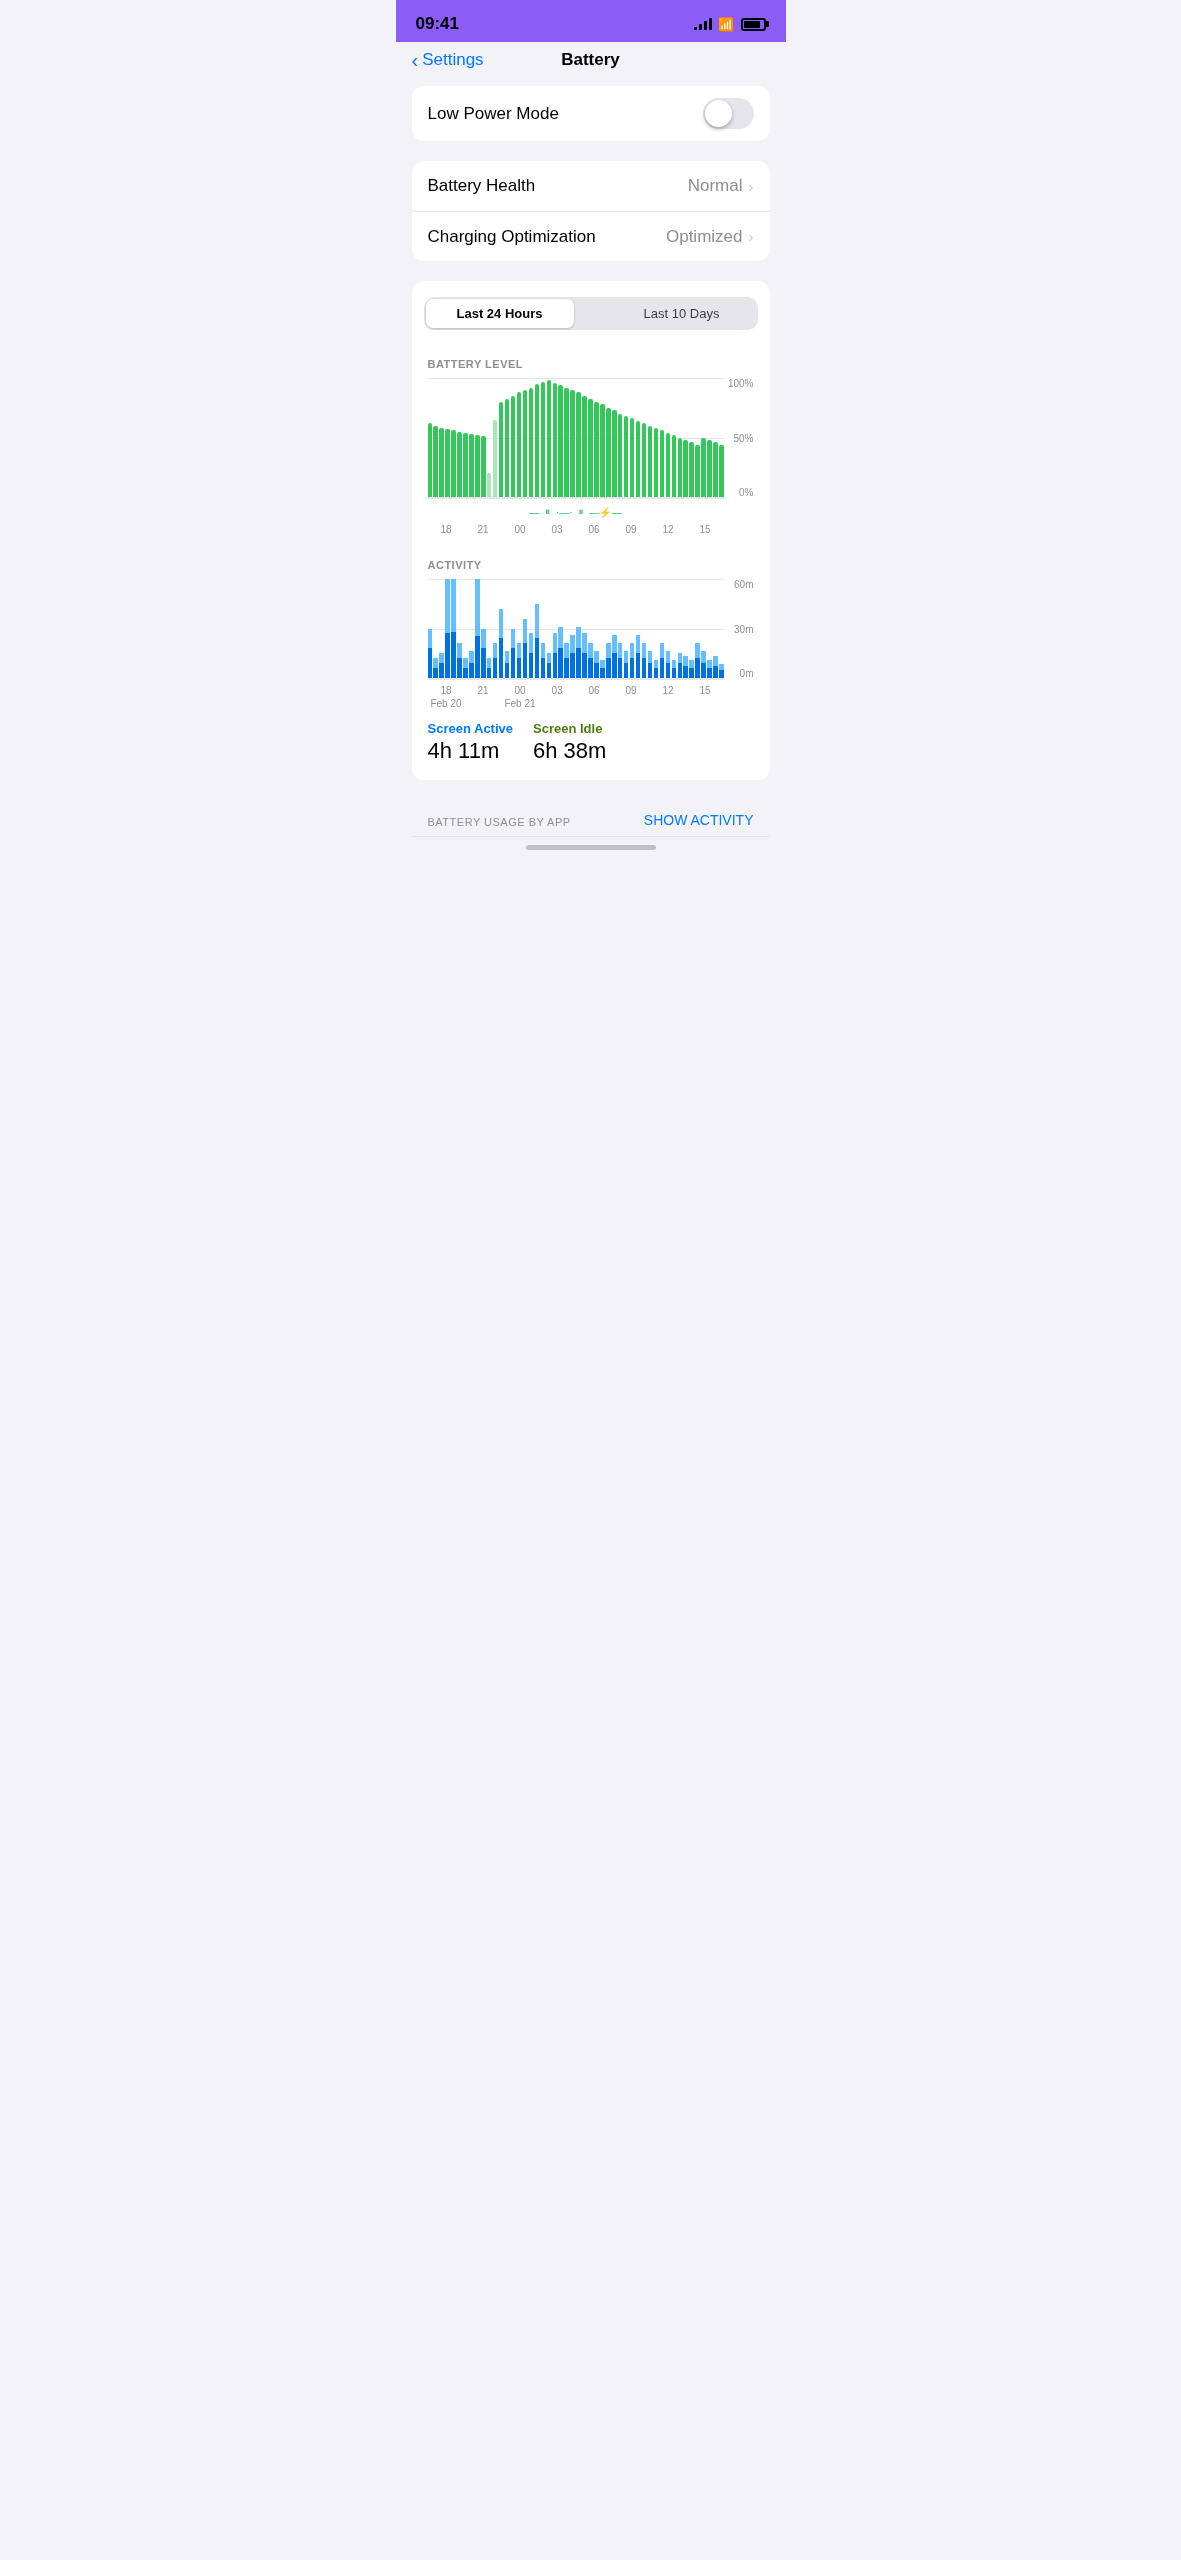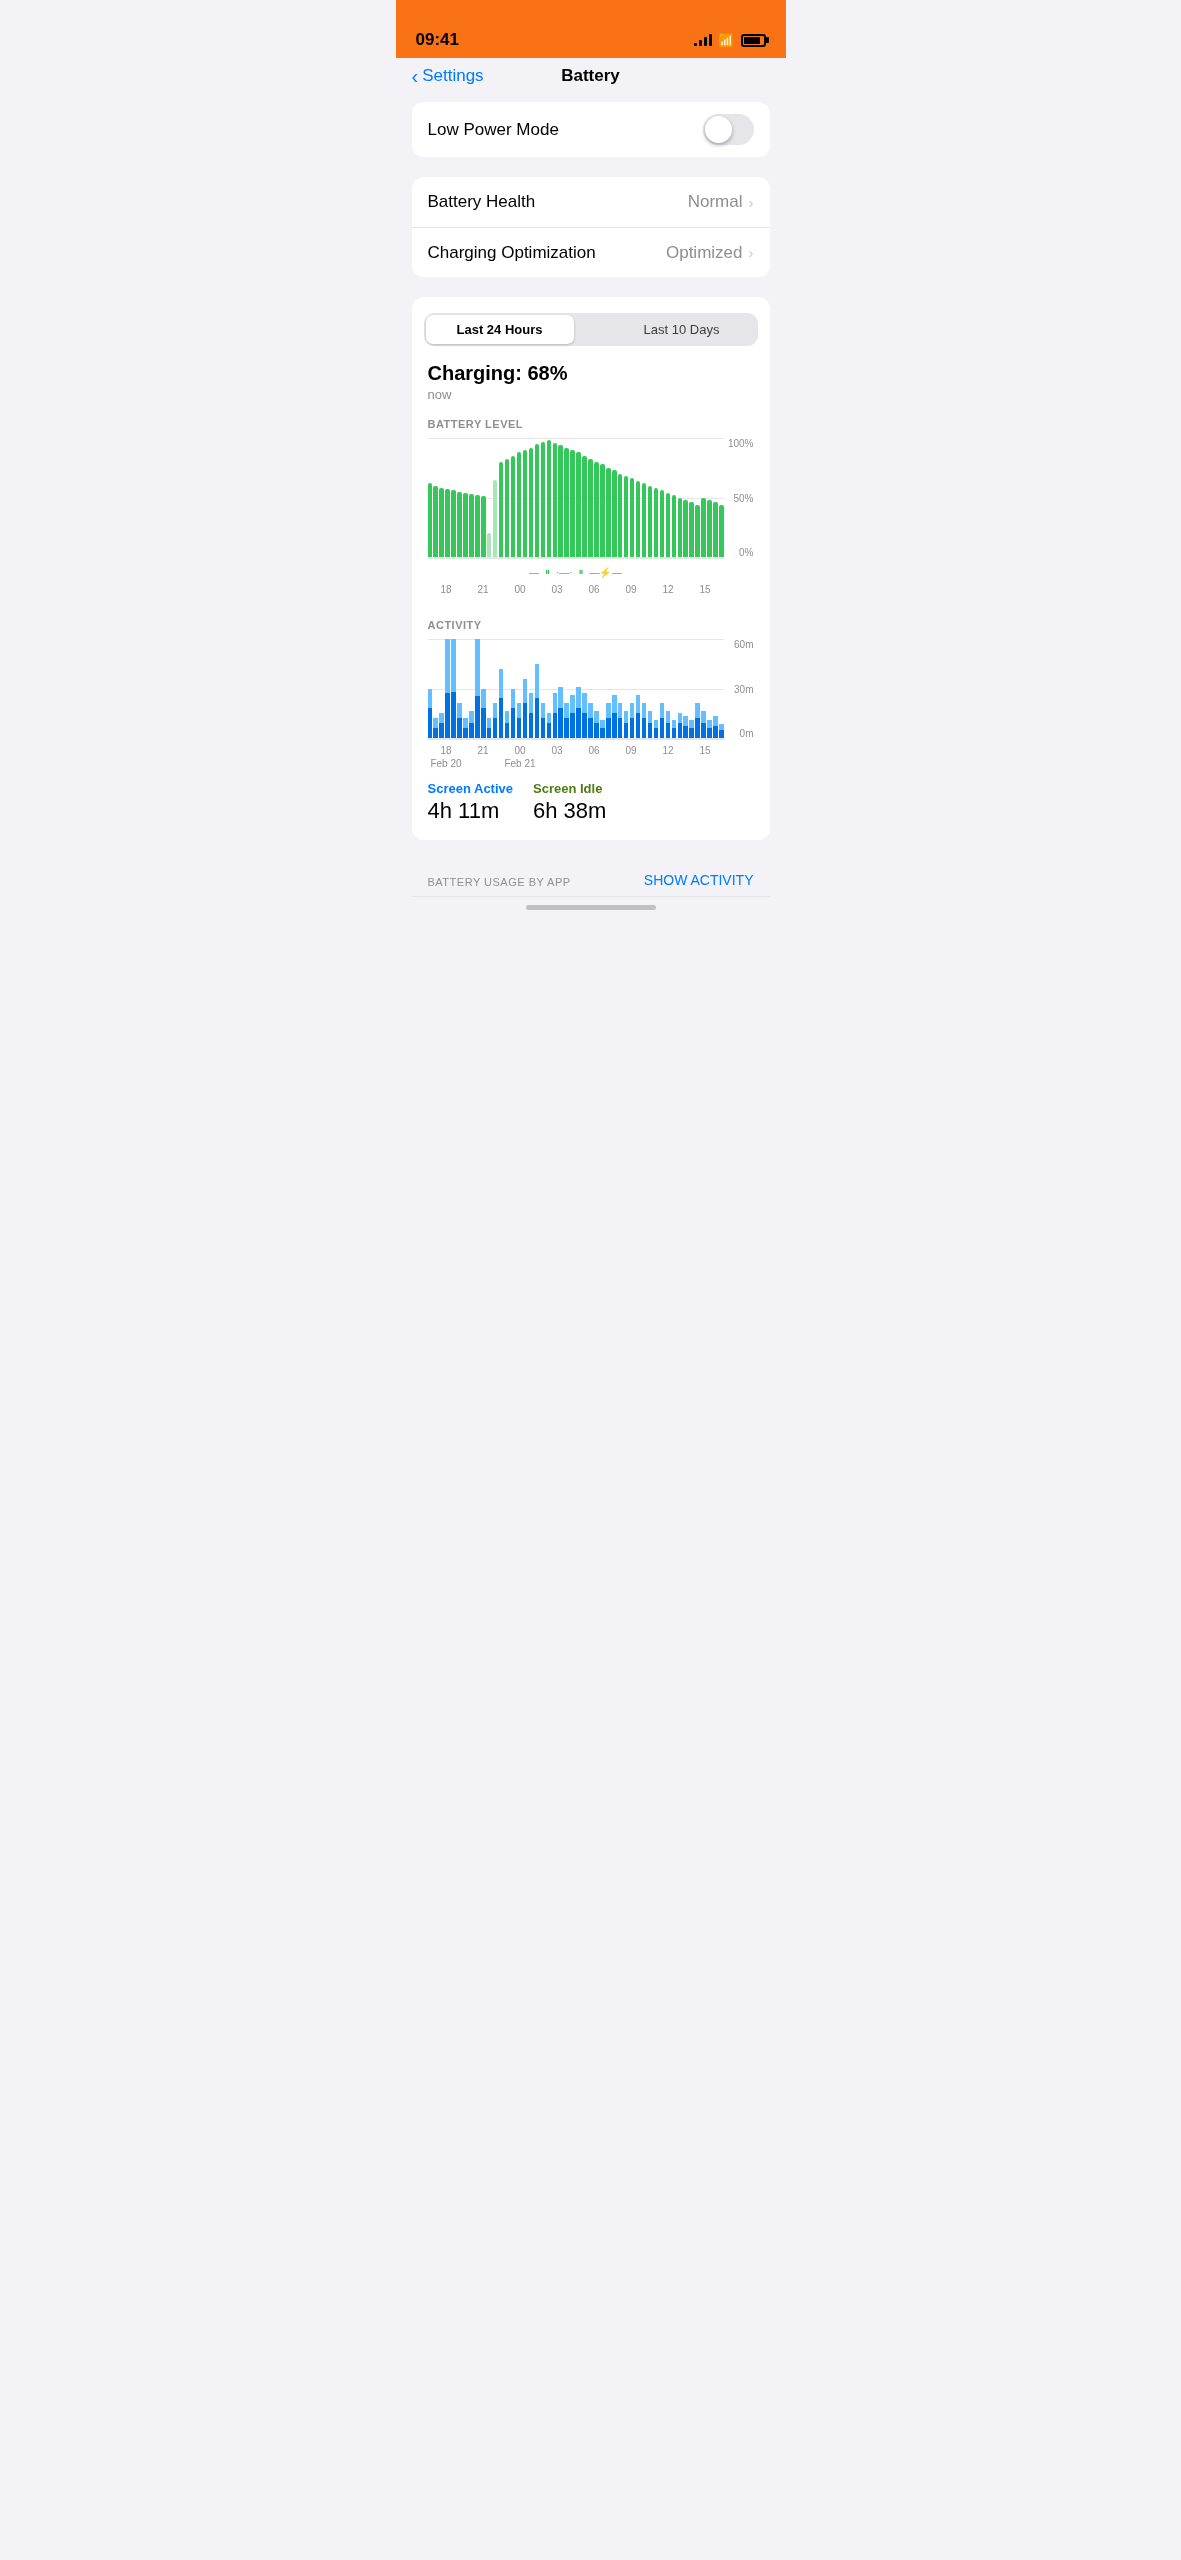--- a/index.html
+++ b/index.html
@@ -10,22 +10,22 @@
       width: 390px;
       margin: 0 auto;
       min-height: 100vh;
     }
 
     
     .status-bar {
       display: flex;
       justify-content: space-between;
       align-items: center;
-      padding: 30px 20px 8px;
-      background: #f97316;
+      padding: 14px 20px 8px;
+      background: #8b5cf6;
       gap: 6px;
     }
     .status-time {
       font-size: 17px;
       font-weight: 600;
       color: #000;
     }
     .status-icons {
       display: flex;
       align-items: center;
@@ -477,24 +477,20 @@
   </div>
 </div>
 
 <div class="usage-card">
 
   <div class="segment-control">
     <div class="segment-btn active">Last 24 Hours</div>
     <div class="segment-btn inactive">Last 10 Days</div>
   </div>
 
-  <div class="charging-info">
-    <div class="charging-pct">Charging: 68%</div>
-    <div class="charging-time">now</div>
-  </div>
 
   <div class="chart-section">
     <div class="chart-label">BATTERY LEVEL</div>
     <div class="chart-container">
 
       <div class="chart-grid-line" style="top:0"></div>
       <div class="chart-grid-line" style="top:50%"></div>
       <div class="chart-grid-line" style="top:100%"></div>
 
       <div class="chart-y-labels">

